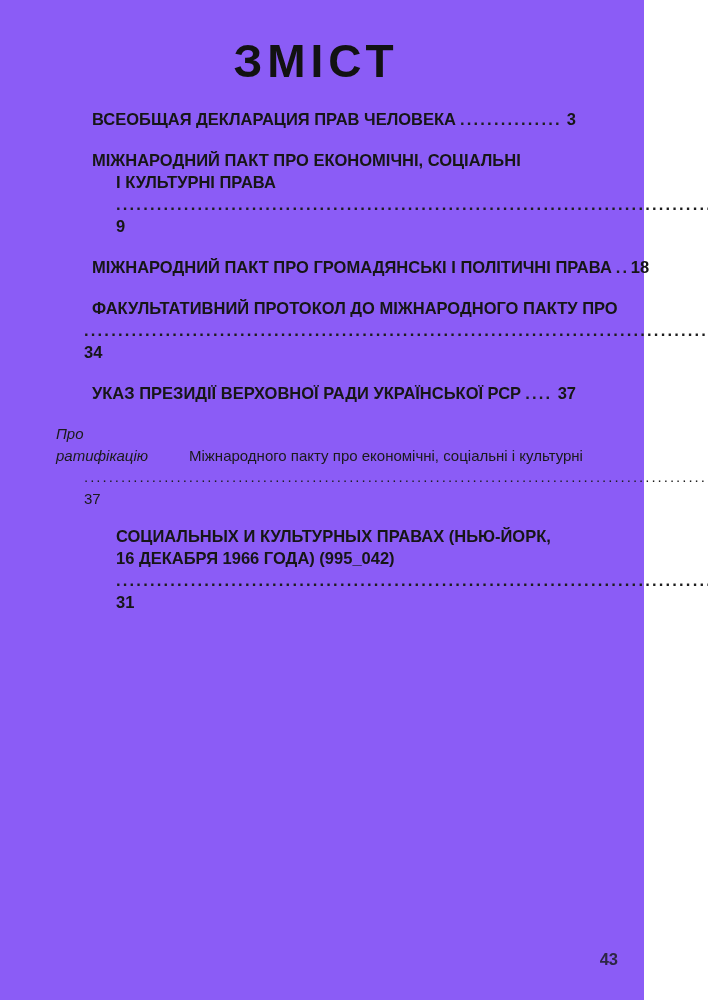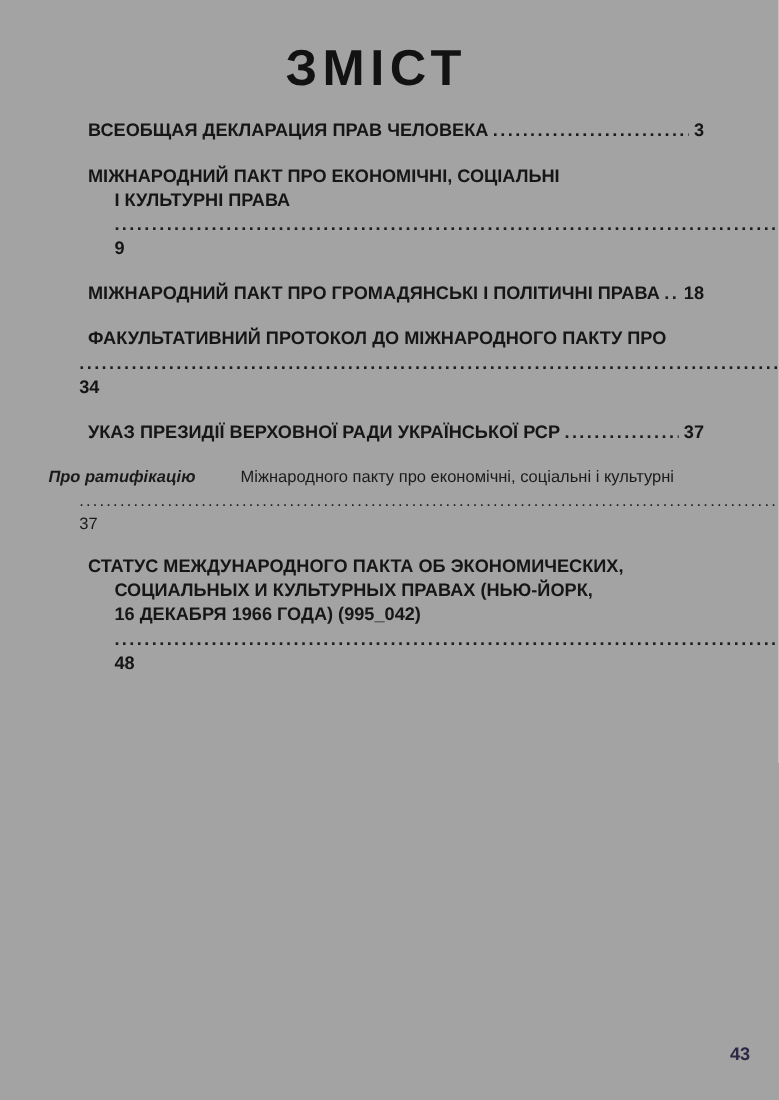--- a/index.html
+++ b/index.html
@@ -6,24 +6,24 @@
     html, body {
       width: 708px;
       height: 1000px;
       background: #ffffff;
       font-family: "Liberation Sans", sans-serif;
       color: #181818;
       overflow: hidden;
     }
     .page {
       position: relative;
-      width: 708px;
+      width: 644px;
       height: 1000px;
-      background: #a3a3a3;
-      padding: 38px 68px 0 44px;
+      background: #8b5cf6;
+      padding: 38px 68px 0 56px;
     }
     .doc-title {
       text-align: center;
       font-size: 46px;
       font-weight: bold;
       letter-spacing: 5px;
       color: #121212;
       margin-bottom: 24px;
       line-height: 1.0;
     }
@@ -56,21 +56,21 @@
     }
     .pagenum { flex: 0 0 auto; }
     .entry.small {
       font-weight: normal;
       font-size: 15px;
       line-height: 21.5px;
       margin-bottom: 16px;
       color: #1a1a1a;
     }
     .entry.small .lead {
-      font-weight: bold;
+      font-weight: normal;
       font-style: italic;
       margin-right: 5px;
     }
     .entry.small .leader::after { letter-spacing: 2px; }
     .footer-num {
       position: absolute;
       top: 950px;
       right: 26px;
       font-size: 16.5px;
       font-weight: bold;
@@ -135,30 +135,27 @@
       <div class="line">
         <span class="lead">Про ратифікацію</span><span class="text">Міжнародного пакту про економічні, соціальні і культурні</span>
       </div>
       <div class="line flexrow indent">
         <span class="leader"></span>
         <span class="pagenum">37</span>
       </div>
     </div>
 
     <div class="entry">
-      <div class="line">
-        <span class="text">СТАТУС МЕЖДУНАРОДНОГО ПАКТА ОБ ЭКОНОМИЧЕСКИХ,</span>
-      </div>
       <div class="line indent">
         <span class="text">СОЦИАЛЬНЫХ И КУЛЬТУРНЫХ ПРАВАХ (НЬЮ-ЙОРК,</span>
       </div>
       <div class="line flexrow indent">
         <span class="text">16 ДЕКАБРЯ 1966 ГОДА) (995_042)</span>
         <span class="leader"></span>
-        <span class="pagenum">48</span>
+        <span class="pagenum">31</span>
       </div>
     </div>
 
   </div>
 
   <div class="footer-num">43</div>
 
 </div>
 
 </body></html>

